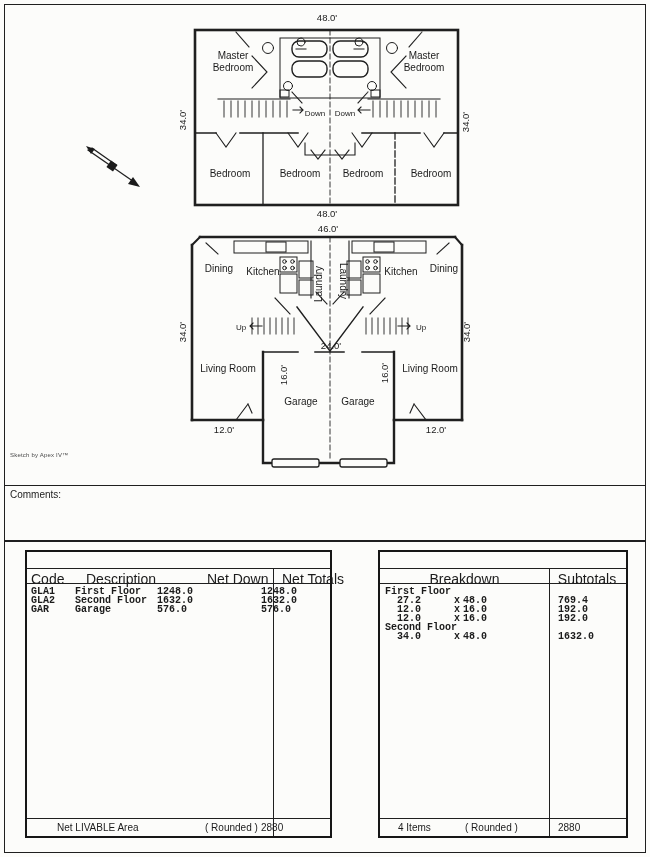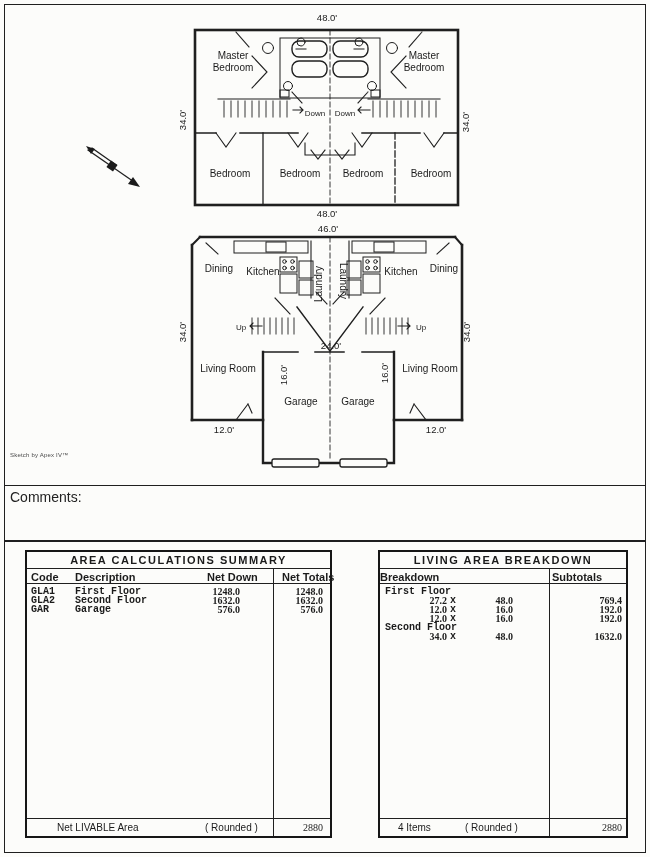--- a/index.html
+++ b/index.html
@@ -4,34 +4,34 @@
 <style>
   html,body{margin:0;padding:0;background:#e8e8e6;}
   .sheet{
     position:relative;width:650px;height:857px;background:#fcfcfa;
     font-family:"Liberation Sans",sans-serif;color:#1b1b1b;overflow:hidden;
     margin:0 auto;
   }
   .page-border{position:absolute;left:4px;top:4px;width:640px;height:847px;border:1.6px solid #1f1f1f;}
   .hline{position:absolute;background:#1f1f1f;}
   .watermark{position:absolute;left:10px;top:452px;font-size:6px;color:#4a4a4a;letter-spacing:.2px;}
-  .comments{position:absolute;left:10px;top:489px;font-size:14px;color:#222;}
+  .comments{position:absolute;left:10px;top:489px;font-size:10px;color:#222;}
   svg text{fill:#1b1b1b;}
   .room{font-size:10px;font-family:"Liberation Sans",sans-serif;}
   .small{font-size:8px;font-family:"Liberation Sans",sans-serif;}
   .dim{font-size:9.5px;font-family:"Liberation Sans",sans-serif;}
   .tbl{position:absolute;border:2px solid #161616;background:#fcfcfa;}
   .tbl *{position:absolute;}
   .tbl-title{top:2px;left:0;width:100%;text-align:center;font-size:11px;font-weight:bold;letter-spacing:1.5px;white-space:nowrap;}
   .rule{background:#1f1f1f;height:1.2px;left:0;width:100%;}
   .vdiv{background:#1f1f1f;width:1.2px;}
-  .hdr{font-size:11px;font-weight:bold;white-space:nowrap;}
+  .hdr{font-size:14px;font-weight:normal;white-space:nowrap;}
   .mono{font-size:10px;font-weight:bold;font-family:"Liberation Mono","DejaVu Sans Mono",monospace;white-space:nowrap;line-height:9px;}
-  .rt{text-align:right;font-family:Liberation Serif, serif;}
-  .ct{text-align:left;}
+  .rt{}
+  .ct{text-align:center;}
   .ft{font-size:10px;white-space:nowrap;}
 </style>
 </head>
 <body>
 
 <div class="sheet">
   <div class="page-border"></div>
 
   <svg width="650" height="485" viewBox="0 0 650 485" style="position:absolute;left:0;top:0">
     <g stroke="#1f1f1f" fill="none" stroke-linecap="square">
@@ -201,24 +201,23 @@
     </g>
   </svg>
 
   <div class="watermark">Sketch by Apex IV™</div>
 
   <div class="hline" style="left:5px;top:485px;width:640px;height:1.4px"></div>
   <div class="comments">Comments:</div>
   <div class="hline" style="left:5px;top:540px;width:640px;height:2.2px"></div>
 
   <div class="tbl" style="left:25px;top:550px;width:303px;height:284px">
-    <div class="tbl-title">AREA CALCULATIONS SUMMARY</div>
     <div class="rule" style="top:16px"></div>
     <div class="hdr" style="left:4px;top:19px">Code</div>
-    <div class="hdr" style="left:48px;top:19px">Description</div>
+    <div class="hdr" style="left:59px;top:19px">Description</div>
     <div class="hdr" style="left:180px;top:19px;width:60px">Net Down</div>
     <div class="hdr" style="left:255px;top:19px">Net Totals</div>
     <div class="rule" style="top:31px"></div>
     <div class="vdiv" style="left:246px;top:16px;height:268px"></div>
 
     <div class="mono" style="left:4px;top:35px">GLA1</div>
     <div class="mono" style="left:48px;top:35px">First Floor</div>
     <div class="mono rt" style="left:130px;top:35px;width:83px">1248.0</div>
     <div class="mono rt" style="left:234px;top:35px;width:62px">1248.0</div>
 
@@ -232,21 +231,20 @@
     <div class="mono rt" style="left:130px;top:53px;width:83px">576.0</div>
     <div class="mono rt" style="left:234px;top:53px;width:62px">576.0</div>
 
     <div class="rule" style="top:266px"></div>
     <div class="ft" style="left:30px;top:270px">Net LIVABLE Area</div>
     <div class="ft" style="left:178px;top:270px">( Rounded )</div>
     <div class="ft rt" style="left:234px;top:270px;width:62px">2880</div>
   </div>
 
   <div class="tbl" style="left:378px;top:550px;width:246px;height:284px">
-    <div class="tbl-title">LIVING AREA BREAKDOWN</div>
     <div class="rule" style="top:16px"></div>
     <div class="hdr ct" style="left:0;top:19px;width:169px">Breakdown</div>
     <div class="hdr ct" style="left:172px;top:19px;width:70px">Subtotals</div>
     <div class="rule" style="top:31px"></div>
     <div class="vdiv" style="left:169px;top:16px;height:268px"></div>
 
     <div class="mono" style="left:5px;top:35px">First Floor</div>
     <div class="mono rt" style="left:17px;top:44px;width:50px">27.2</div>
     <div class="mono ct" style="left:70px;top:44px;width:14px">x</div>
     <div class="mono rt" style="left:83px;top:44px;width:50px">48.0</div>

